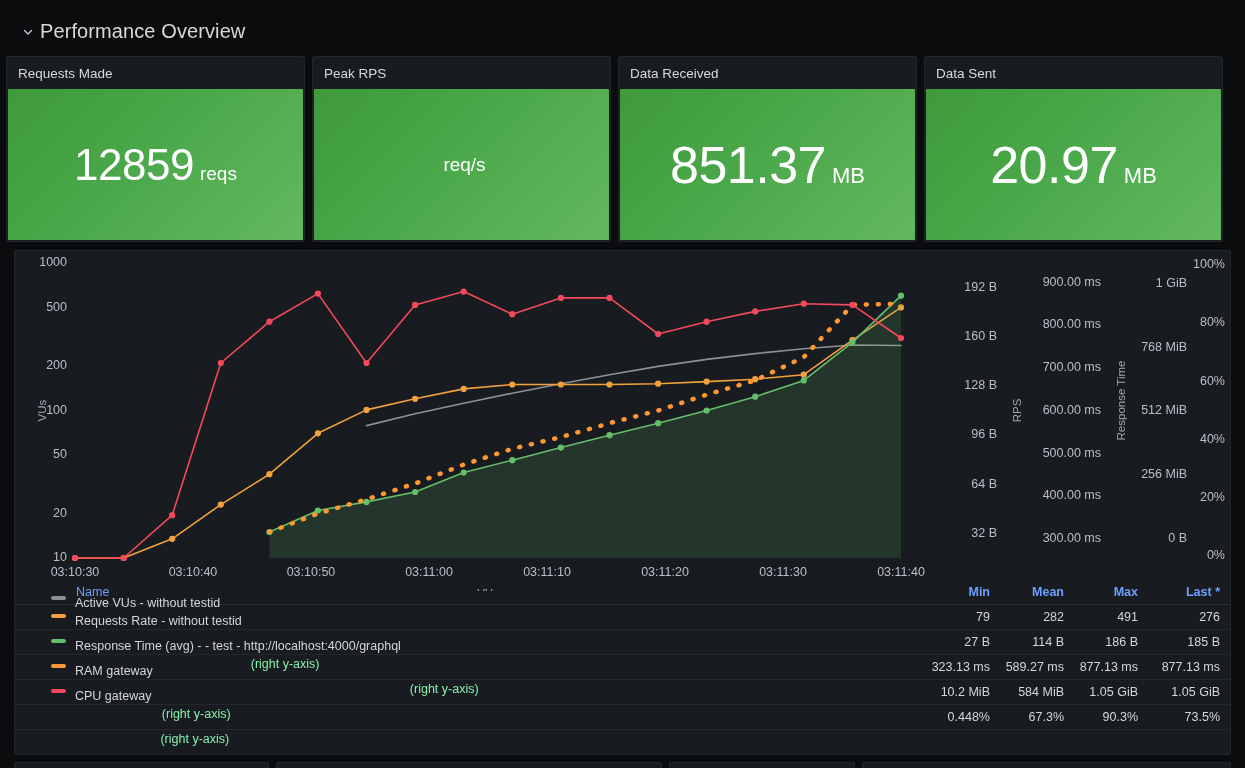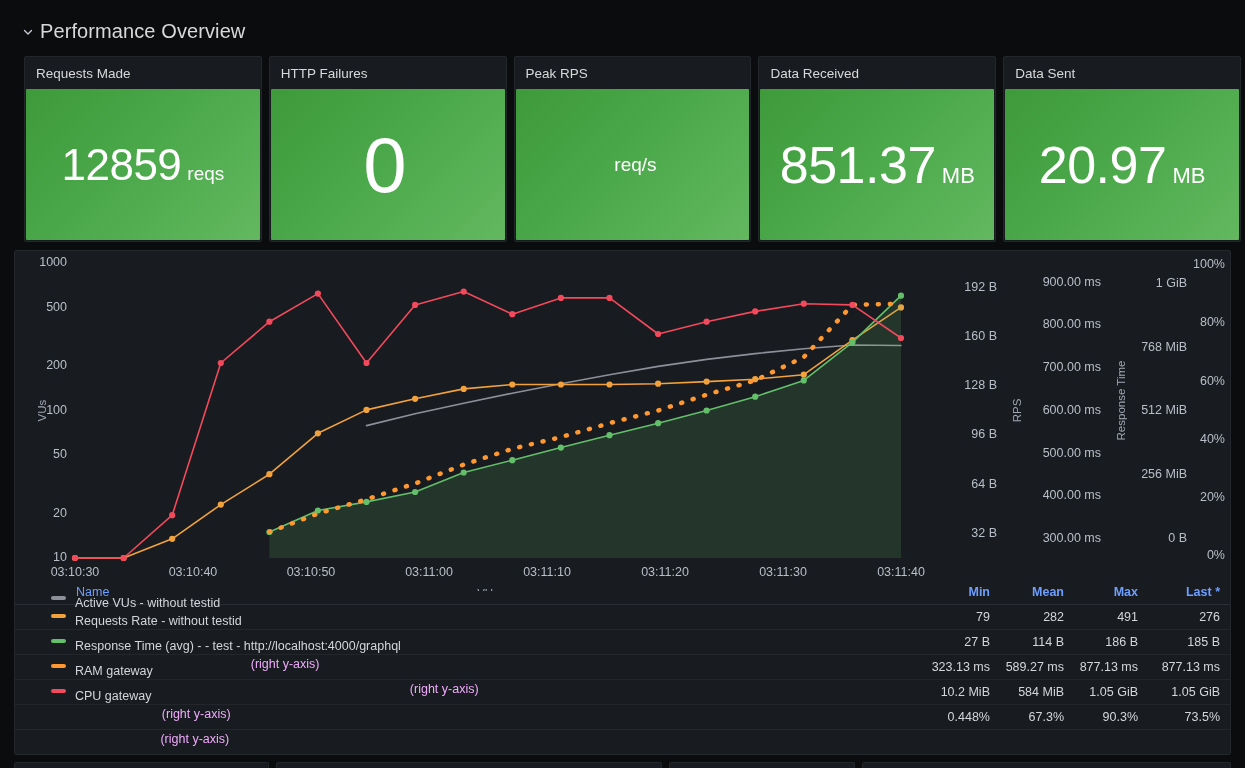--- a/index.html
+++ b/index.html
@@ -21,21 +21,21 @@
   .chev {
     width: 12px; height: 12px; position: relative; top: 1px;
     color: #ccccdc;
   }
   .chev svg { display: block; }
   .row-title {
     font-size: 20px; color: #d8d9da; letter-spacing: .1px;
   }
 
   
-  .stats { position: absolute; left: 24px; top: 56px; width: 1217px; height: 186px;
+  .stats { position: absolute; left: 6px; top: 56px; width: 1217px; height: 186px;
            display: flex; gap: 7px; }
   .stat {
     flex: 1 1 0;
     background: #181b1f;
     border: 1px solid #23262b;
     border-radius: 2px;
     display: flex; flex-direction: column;
     overflow: hidden;
   }
   .stat-header {
@@ -81,21 +81,21 @@
     height: 25px;
     border-bottom: 1px solid #23262b;
     padding-left: 36px; padding-right: 12px;
   }
   .legend-head { border-bottom: 1px solid #2a2d33; }
   .lg-name { flex: 1 1 auto; min-width: 0; display: flex; gap: 9px;
              font-size: 12.5px; overflow: hidden; white-space: nowrap; }
   .lg-head-name { flex: 1 1 auto; font-size: 12.5px; color: #6e9fff; padding-left: 25px; }
   .swatch { width: 15px; height: 4px; border-radius: 2px; flex: 0 0 15px; }
   .lg-label { color: #d3d6db; }
-  .lg-sub { color: #f0abfc; margin-top: 43px; }
+  .lg-sub { color: #86efac; margin-top: 43px; }
   .lg-col {
     flex: 0 0 74px; text-align: right; font-size: 12.5px; color: #d3d6db;
   }
   .lg-col.wide { flex: 0 0 82px; }
   .lg-head-col {
     flex: 0 0 74px; text-align: right; font-size: 12.5px; color: #6e9fff; font-weight: 600;
   }
   .lg-head-col.wide { flex: 0 0 82px; }
 
   
@@ -125,29 +125,20 @@
     <div class="stat">
       <div class="stat-header">Requests Made</div>
       <div class="stat-body">
         <div class="stat-val">
           <span class="stat-num">12859</span>
           <span class="stat-unit">reqs</span>
         </div>
       </div>
     </div>
 
-    <div class="stat">
-      <div class="stat-header">HTTP Failures</div>
-      <div class="stat-body">
-        <div class="stat-val">
-          <span class="stat-num big">0</span>
-          <span class="stat-unit"></span>
-        </div>
-      </div>
-    </div>
 
     <div class="stat">
       <div class="stat-header">Peak RPS</div>
       <div class="stat-body">
         <div class="stat-val">
           <span class="stat-unit">req/s</span>
         </div>
       </div>
     </div>
 

